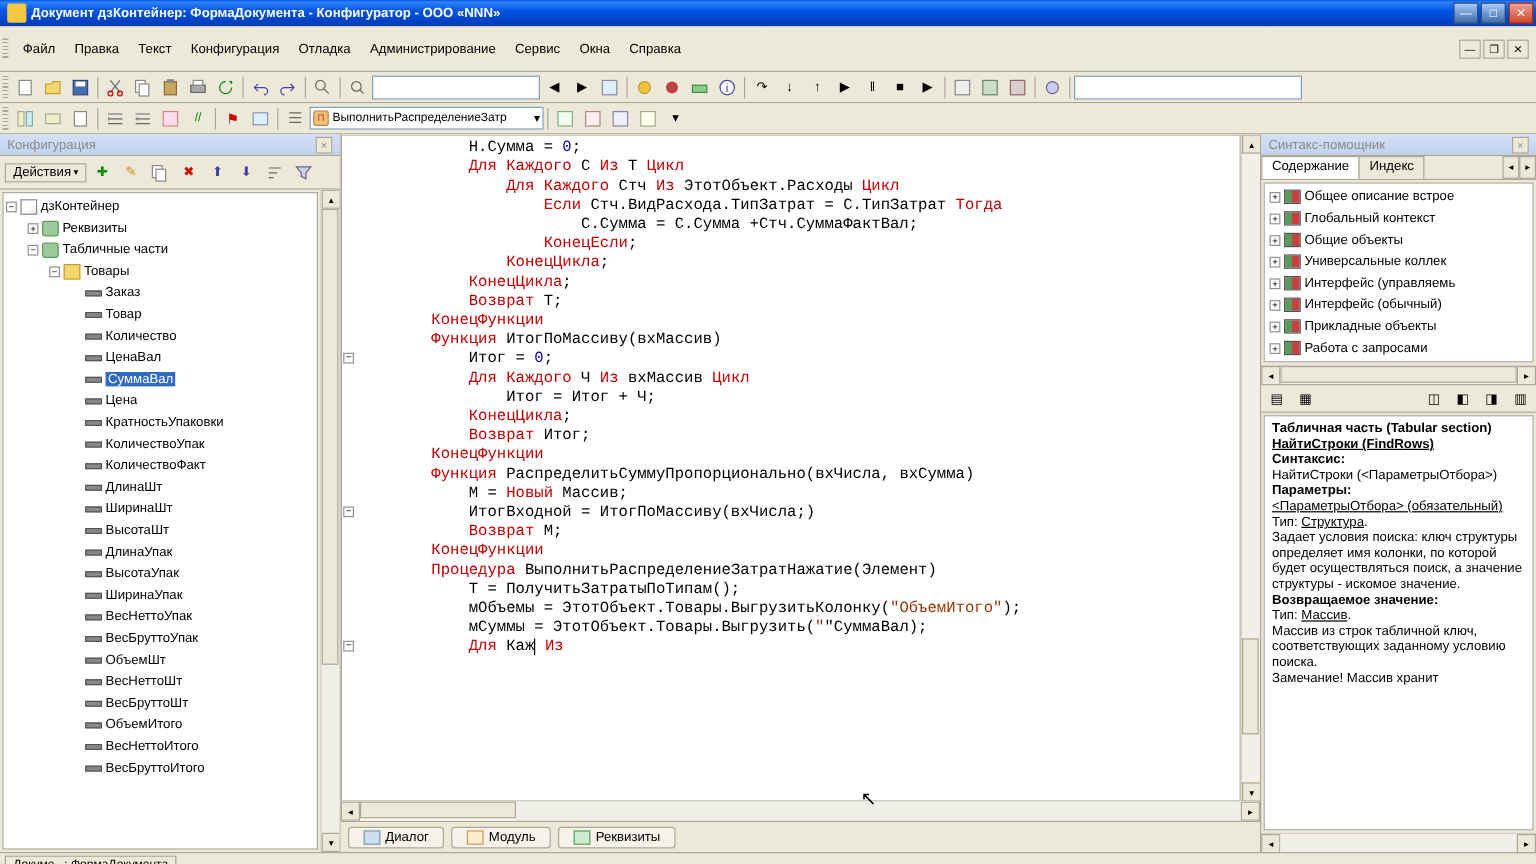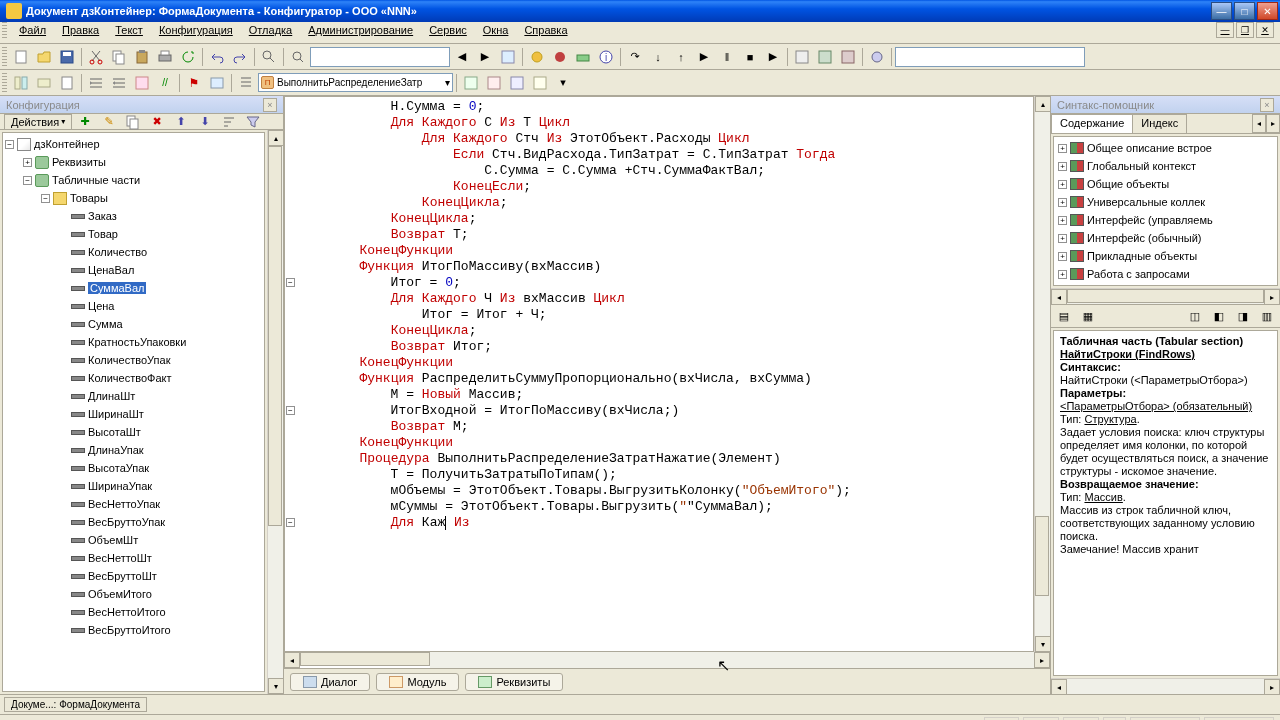--- a/index.html
+++ b/index.html
@@ -3,37 +3,37 @@
 <meta charset="utf-8">
 <style>
 * { margin: 0; padding: 0; box-sizing: border-box; }
 body { font-family: Tahoma, Arial, sans-serif; font-size: 11px; background: #ece9d8; width: 1280px; height: 720px; overflow: hidden; position: relative; }
 .titlebar { background: linear-gradient(to bottom, #0054e3, #2e83f8 8%, #0054e3 40%, #003ab5); color: #fff; height: 22px; display: flex; align-items: center; padding: 0 2px; }
 .titlebar-icon { width: 16px; height: 16px; background: #f5c842; margin: 0 4px; border-radius: 2px; }
 .titlebar-text { flex: 1; font-weight: bold; }
 .titlebar-btns { display: flex; gap: 2px; }
 .titlebar-btn { width: 21px; height: 18px; background: linear-gradient(to bottom, #a9c7f7, #3b6ea5); border: 1px solid #2c4d80; color: #fff; font-size: 10px; display: flex; align-items: center; justify-content: center; cursor: pointer; font-family: Marlett, Arial; }
 .titlebar-btn.close { background: linear-gradient(to bottom, #f0a090, #d04828); border-color: #a02818; }
-.menubar { background: #ece9d8; height: 22px; display: flex; align-items: flex-start; padding: 0 2px; border-bottom: 1px solid #aca899; text-decoration: underline; }
+.menubar { background: #ece9d8; height: 38px; display: flex; align-items: center; padding: 0 2px; border-bottom: 1px solid #aca899; }
 .menubar-handle { width: 5px; height: 18px; background: repeating-linear-gradient(to bottom, #aca899, #aca899 1px, transparent 1px, transparent 3px); margin-right: 4px; }
 .menu-item { padding: 2px 8px; cursor: pointer; }
 .menubar-right { margin-left: auto; display: flex; gap: 2px; padding-right: 4px; }
 .mdi-btn { width: 18px; height: 16px; border: 1px solid #aca899; background: #ece9d8; cursor: pointer; font-size: 9px; display:flex; align-items:center; justify-content:center;}
 .toolbar { background: #ece9d8; height: 26px; display: flex; align-items: center; padding: 0 2px; border-bottom: 1px solid #aca899; gap: 1px; }
 .tb-handle { width: 5px; height: 20px; background: repeating-linear-gradient(to bottom, #aca899, #aca899 1px, transparent 1px, transparent 3px); margin-right: 2px; }
 .tb-btn { width: 22px; height: 22px; display: flex; align-items: center; justify-content: center; cursor: pointer; border: 1px solid transparent; }
 .tb-sep { width: 1px; height: 18px; background: #aca899; margin: 0 2px; }
 .tb-combo { width: 140px; height: 20px; border: 1px solid #7f9db9; background: #fff; }
 .tb-combo2 { width: 195px; height: 19px; border: 1px solid #7f9db9; background: #fff; font-size: 10px; padding: 0 2px; display:flex; align-items:center; }
 .tb-combo2 .p-badge { display:inline-block; width:13px; height:13px; background:#f0c080; border:1px solid #c08040; color:#c04000; font-size:8px; line-height:11px; text-align:center; margin-right:3px; border-radius:2px;}
 .workspace { display: flex; height: 598px; }
 .left-pane { width: 284px; background: #ece9d8; display: flex; flex-direction: column; border-right: 1px solid #aca899; }
 .pane-title { background: linear-gradient(to bottom, #d6dff7, #c1d2ee); height: 18px; padding: 2px 6px; color: #8a8a8a; border-bottom: 1px solid #aca899; display:flex; align-items:center;}
 .pane-title .x { margin-left:auto; width:14px; height:14px; border:1px solid #aca899; background:#ece9d8; font-size:9px; display:flex; align-items:center; justify-content:center; cursor:pointer;}
-.actions-bar { background: #ece9d8; height: 16px; display: flex; align-items: center; padding: 2px 4px; gap: 2px; border-bottom: 1px solid #aca899; }
+.actions-bar { background: #ece9d8; height: 28px; display: flex; align-items: center; padding: 2px 4px; gap: 2px; border-bottom: 1px solid #aca899; }
 .actions-btn { padding: 1px 6px; border: 1px solid #aca899; background: #ece9d8; cursor: pointer; display:flex; align-items:center; gap:2px;}
 .tree { flex: 1; background: #fff; overflow: auto; border: 1px solid #aca899; margin: 2px; padding: 2px; }
 .tree-item { display: flex; align-items: center; height: 18px; white-space: nowrap; cursor: pointer; }
 .tree-item.selected .tree-label { background: #316ac5; color: #fff; padding: 0 2px; }
 .tree-exp { width: 9px; height: 9px; border: 1px solid #919191; background: #fff; font-size: 8px; line-height: 7px; text-align: center; margin-right: 3px; cursor:pointer; color:#000;}
 .tree-exp.empty { border: none; }
 .tree-icon { width: 14px; height: 13px; margin-right: 3px; }
 .icon-doc { background: linear-gradient(135deg, #fff 50%, #e8e8e8); border: 1px solid #888; }
 .icon-folder { background: #f5d76e; border: 1px solid #c0a030; }
 .icon-attr { background: #9bc99b; border: 1px solid #5a9a5a; border-radius: 2px; }
@@ -427,25 +427,20 @@
             <span class="tree-label">СуммаВал</span>
           </div>
           <div class="tree-item" style="padding-left: 54px;">
             <div class="tree-exp empty"></div>
             <div class="icon-field"></div>
             <span class="tree-label">Цена</span>
           </div>
           <div class="tree-item" style="padding-left: 54px;">
             <div class="tree-exp empty"></div>
             <div class="icon-field"></div>
-            <span class="tree-label">Сумма</span>
-          </div>
-          <div class="tree-item" style="padding-left: 54px;">
-            <div class="tree-exp empty"></div>
-            <div class="icon-field"></div>
             <span class="tree-label">КратностьУпаковки</span>
           </div>
           <div class="tree-item" style="padding-left: 54px;">
             <div class="tree-exp empty"></div>
             <div class="icon-field"></div>
             <span class="tree-label">КоличествоУпак</span>
           </div>
           <div class="tree-item" style="padding-left: 54px;">
             <div class="tree-exp empty"></div>
             <div class="icon-field"></div>

